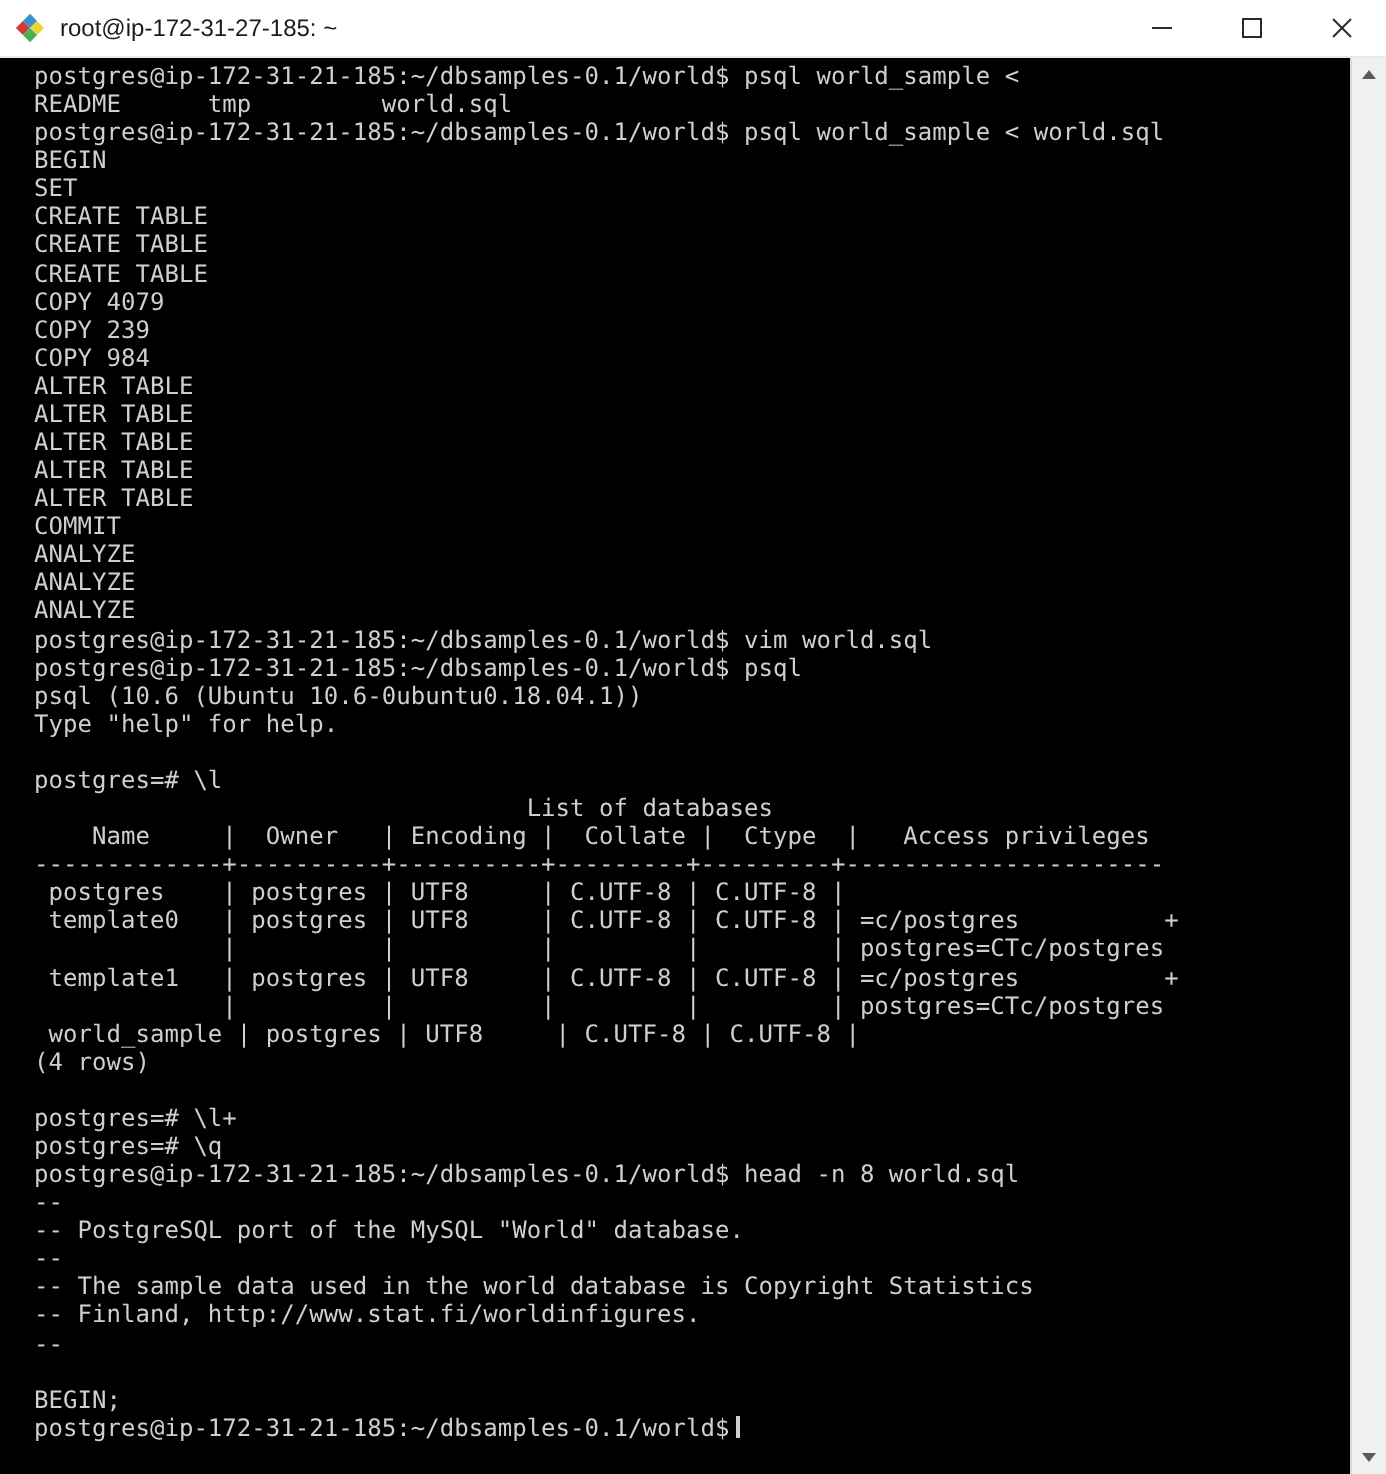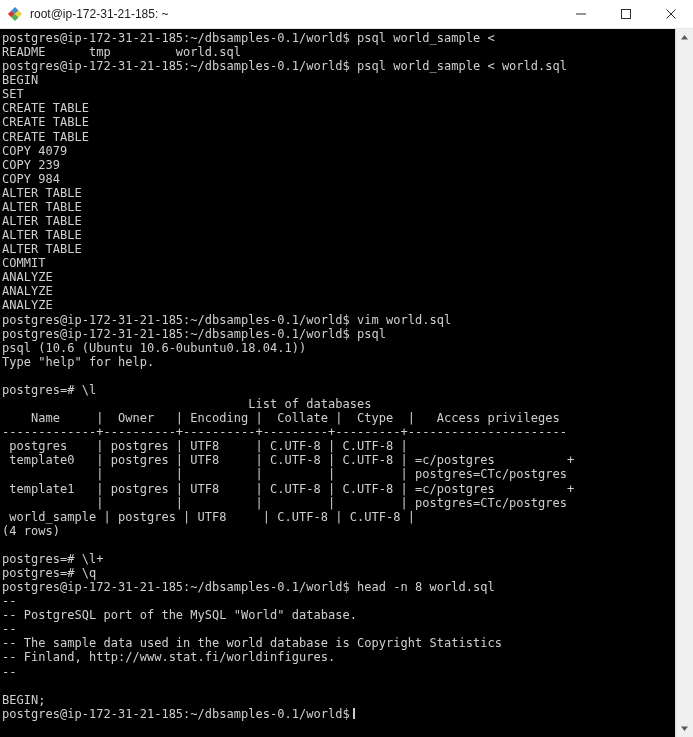--- a/index.html
+++ b/index.html
@@ -71,21 +71,21 @@
     overflow: hidden;
     position: relative;
   }
   .terminal {
     flex: 1 1 auto;
     background: #000000;
     color: #cfcfcf;
     font-family: "DejaVu Sans Mono", "Liberation Mono", monospace;
     font-size: 12px;
     line-height: 14.08px;
-    padding: 2px 0 0 2px;
+    padding: 2px 0 0 17px;
     white-space: pre;
     overflow: hidden;
     letter-spacing: 0.02px;
     position: relative;
     z-index: 2;
   }
   .terminal .line {
     height: 14.08px;
     white-space: pre;
   }
@@ -159,21 +159,21 @@
     <div class="title-icon">
       <svg width="16" height="16" viewBox="0 0 16 16">
         <g transform="translate(8,8) rotate(45)">
           <rect x="-5" y="-5" width="5" height="5" fill="#3a8fd0"></rect>
           <rect x="0" y="-5" width="5" height="5" fill="#e8d63a"></rect>
           <rect x="-5" y="0" width="5" height="5" fill="#d03a3a"></rect>
           <rect x="0" y="0" width="5" height="5" fill="#4caf50"></rect>
         </g>
       </svg>
     </div>
-    <div class="title-text">root@ip-172-31-21-185: ~</div>
+    <div class="title-text">root@ip-172-31-27-185: ~</div>
     <div class="win-controls">
       <div class="win-btn">
         <svg width="12" height="12" viewBox="0 0 12 12">
           <line x1="1" y1="6" x2="11" y2="6" stroke="#2b2b2b" stroke-width="1"></line>
         </svg>
       </div>
       <div class="win-btn">
         <svg width="12" height="12" viewBox="0 0 12 12">
           <rect x="1.5" y="1.5" width="9" height="9" fill="none" stroke="#2b2b2b" stroke-width="1"></rect>
         </svg>

